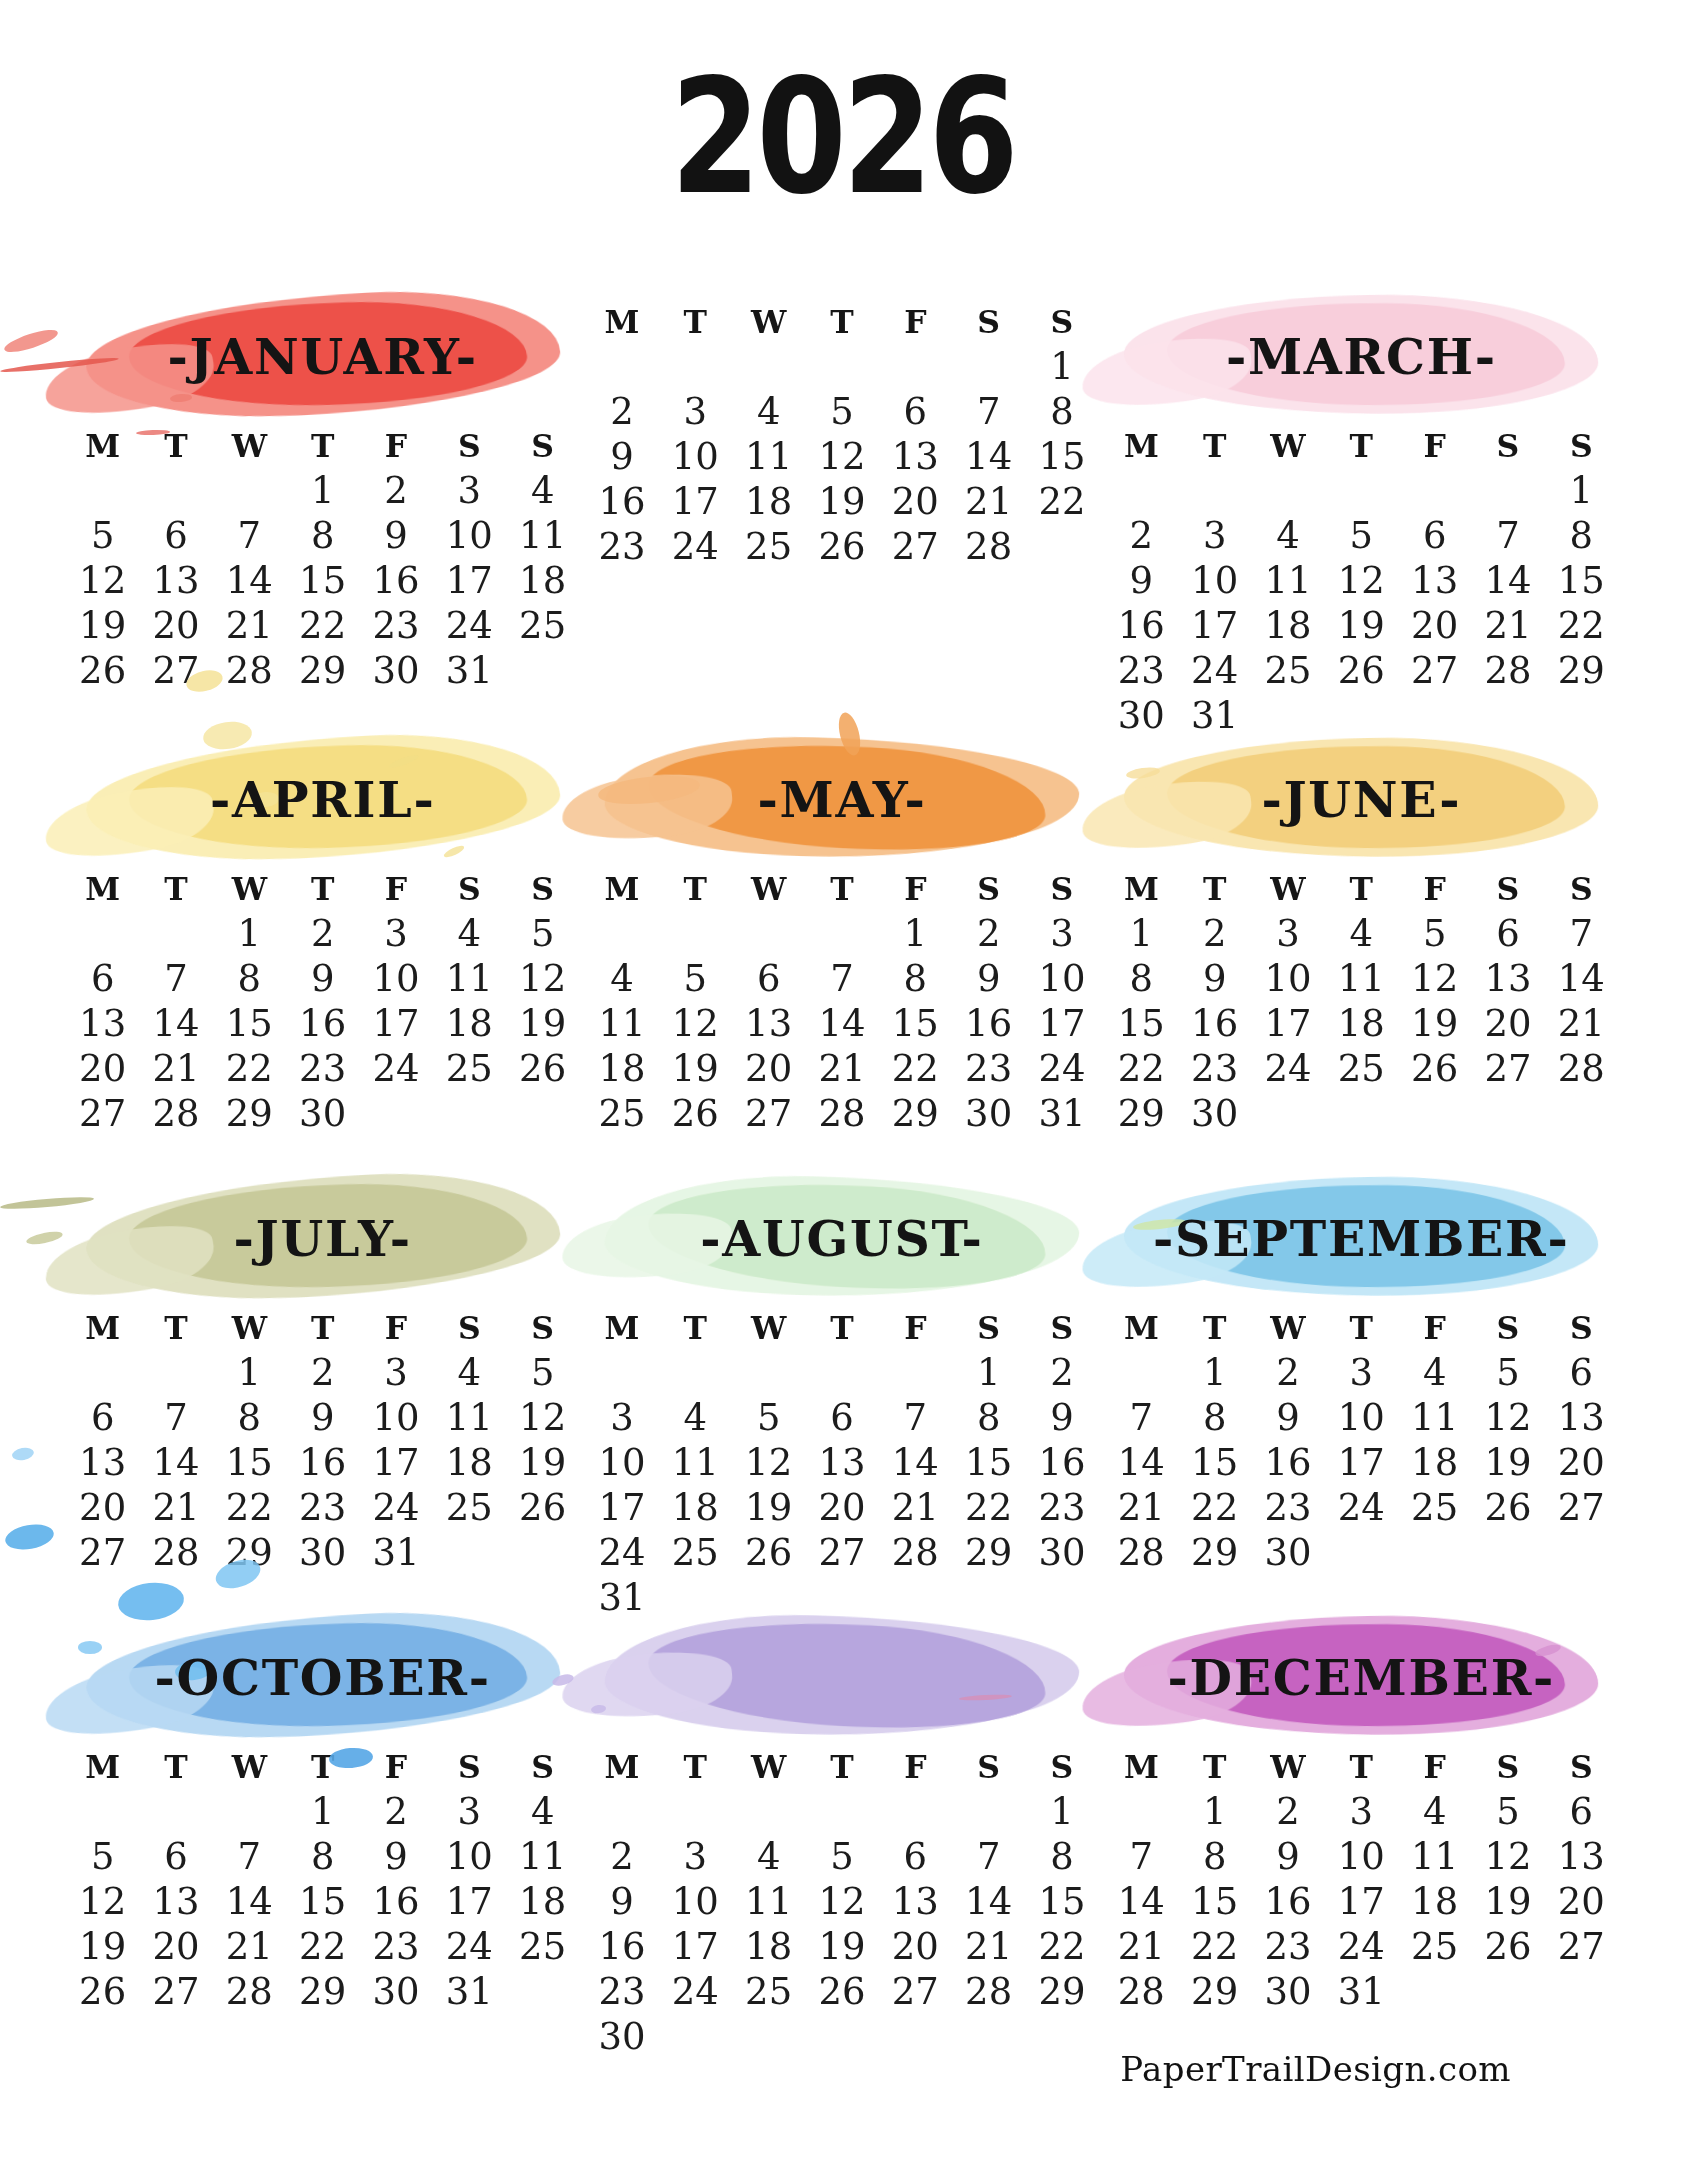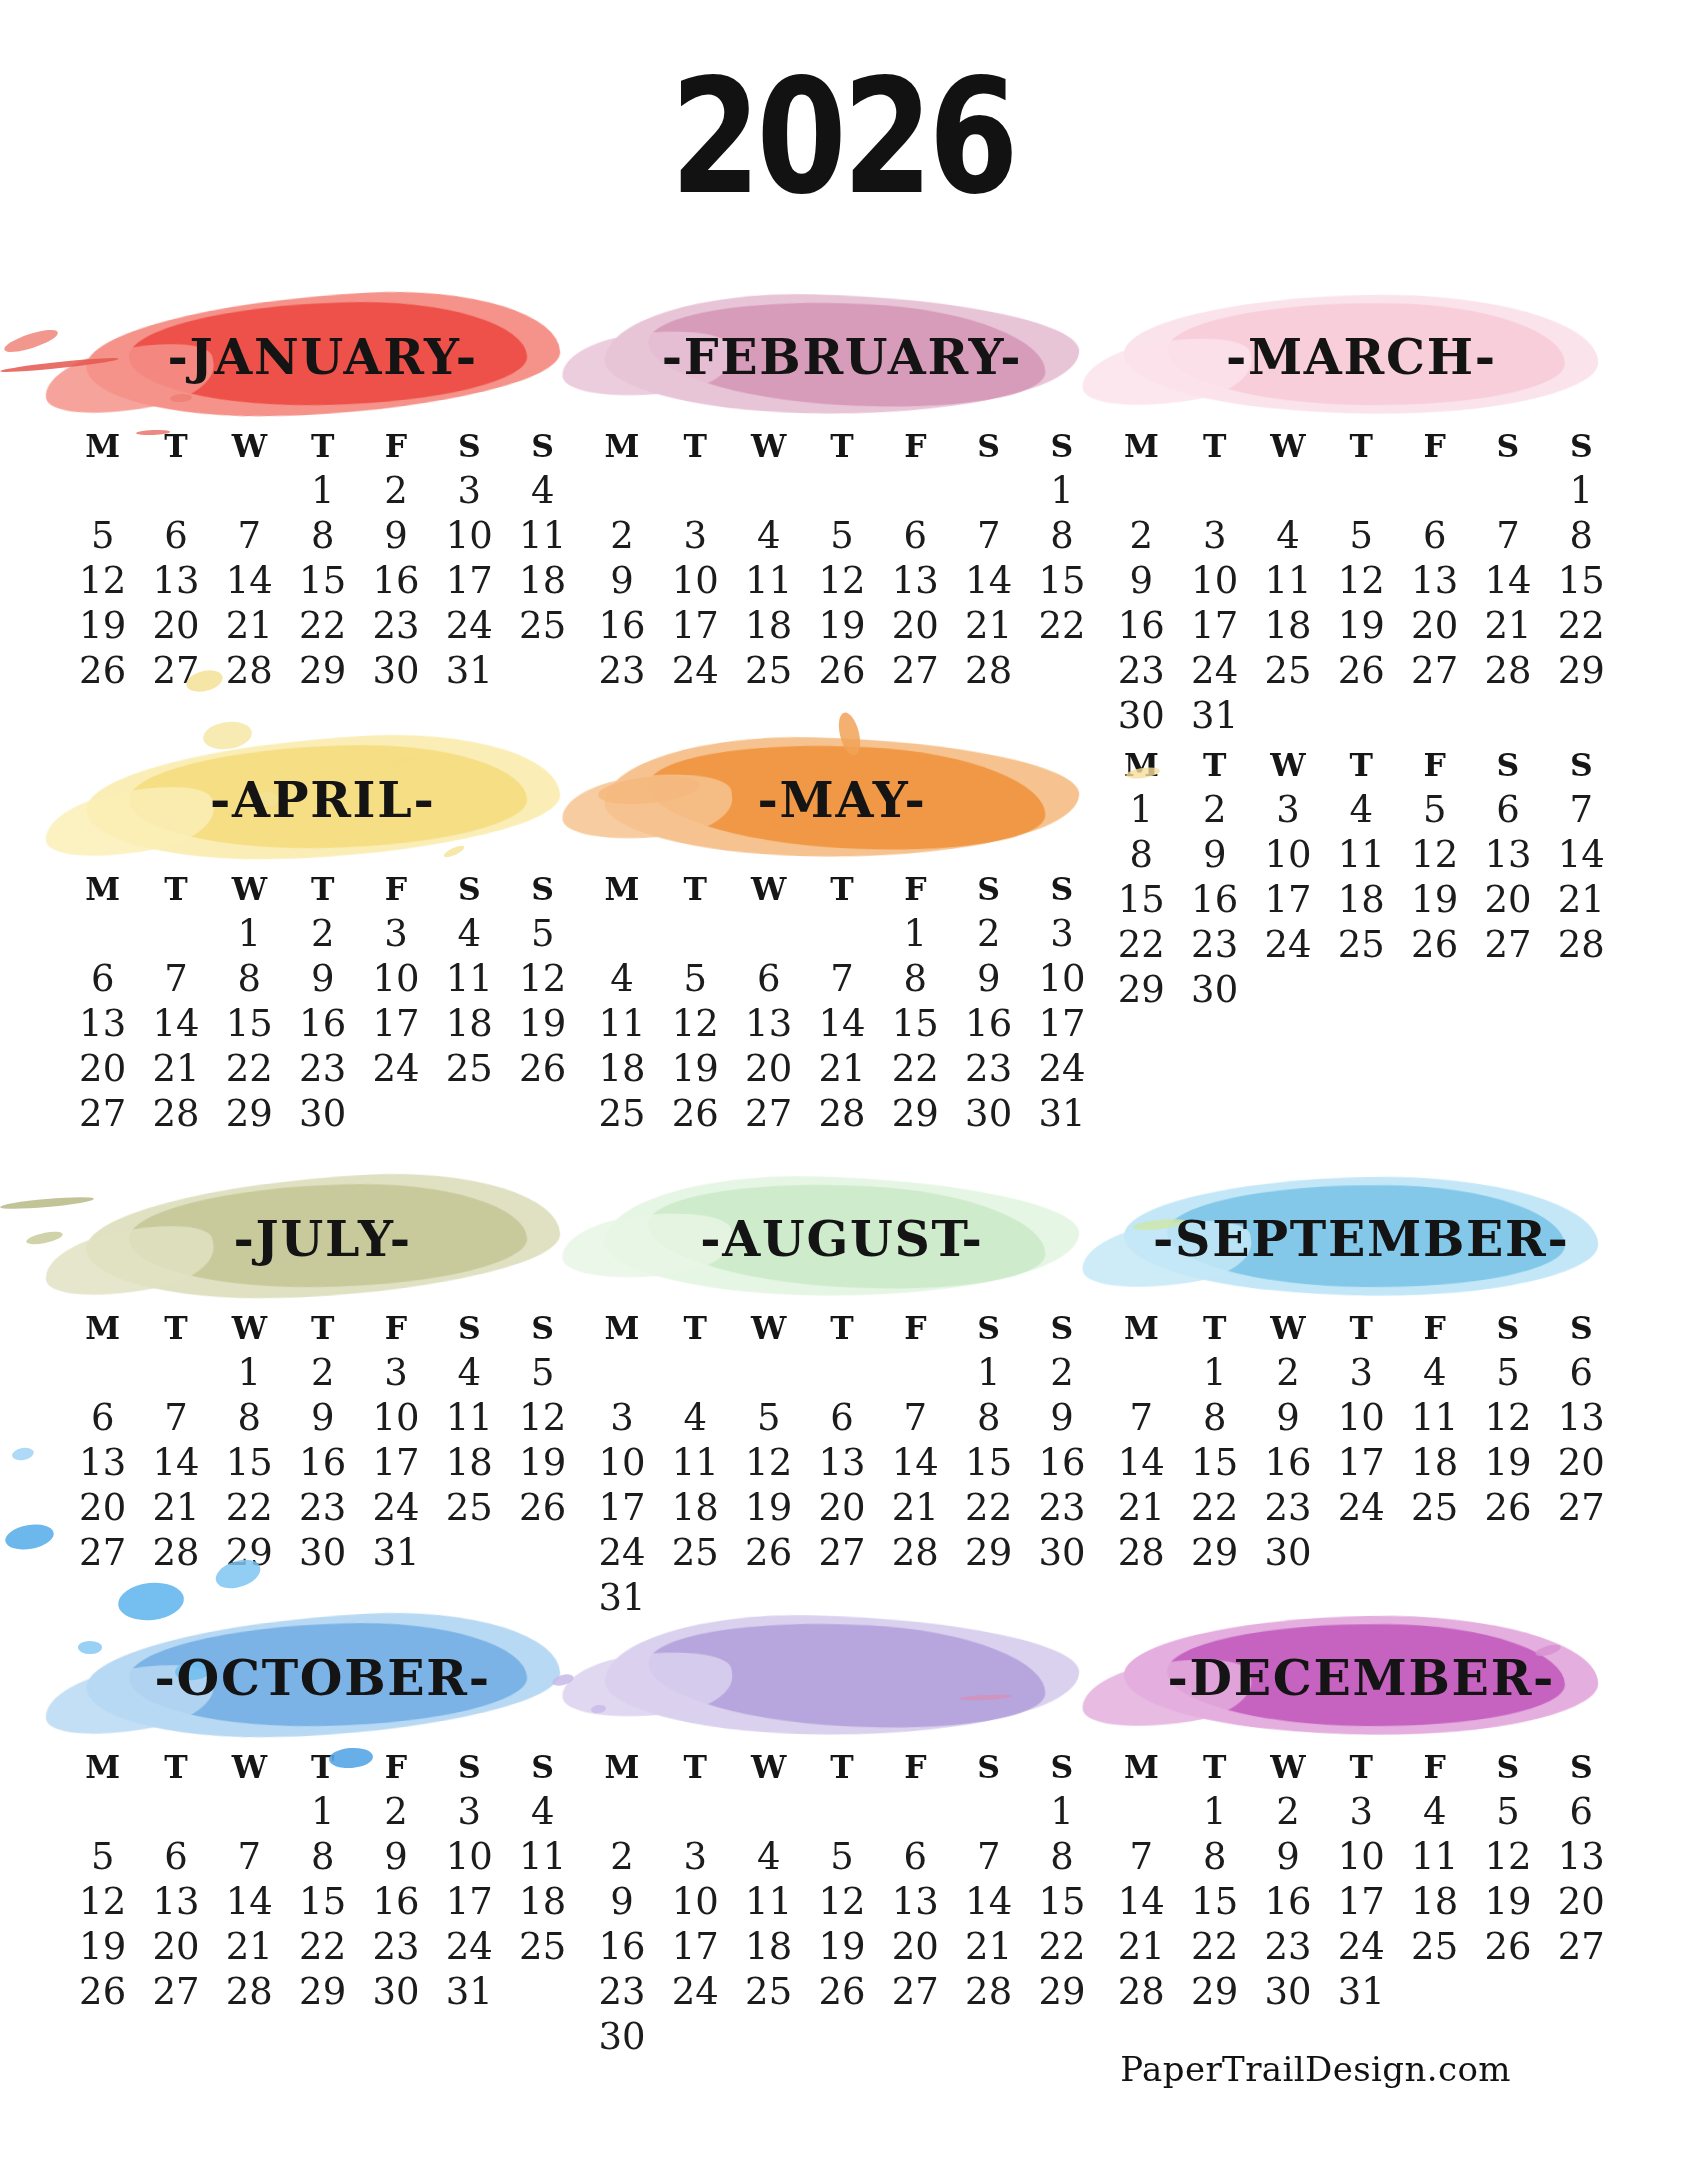--- a/index.html
+++ b/index.html
@@ -105,24 +105,20 @@
           <div class="day">26</div>
           <div class="day">27</div>
           <div class="day">28</div>
           <div class="day">29</div>
           <div class="day">30</div>
           <div class="day">31</div>
           <div class="day"></div>
         </div>
       </section>
       <section class="month" style="--c1: #d698b8; --c2: #e8c2d6;">
-        <div class="month-header">
-          <div class="splash"></div>
-          <h2 class="month-title">-FEBRUARY-</h2>
-        </div>
         <div class="day-grid">
           <div class="wd">M</div>
           <div class="wd">T</div>
           <div class="wd">W</div>
           <div class="wd">T</div>
           <div class="wd">F</div>
           <div class="wd">S</div>
           <div class="wd">S</div>
           <div class="day"></div>
           <div class="day"></div>
@@ -312,20 +308,24 @@
           <div class="day">25</div>
           <div class="day">26</div>
           <div class="day">27</div>
           <div class="day">28</div>
           <div class="day">29</div>
           <div class="day">30</div>
           <div class="day">31</div>
         </div>
       </section>
       <section class="month" style="--c1: #f3cf7a; --c2: #f9e5ae;">
+        <div class="month-header">
+          <div class="splash"></div>
+          <h2 class="month-title">-JUNE-</h2>
+        </div>
         <div class="day-grid">
           <div class="wd">M</div>
           <div class="wd">T</div>
           <div class="wd">W</div>
           <div class="wd">T</div>
           <div class="wd">F</div>
           <div class="wd">S</div>
           <div class="wd">S</div>
           <div class="day">1</div>
           <div class="day">2</div>

